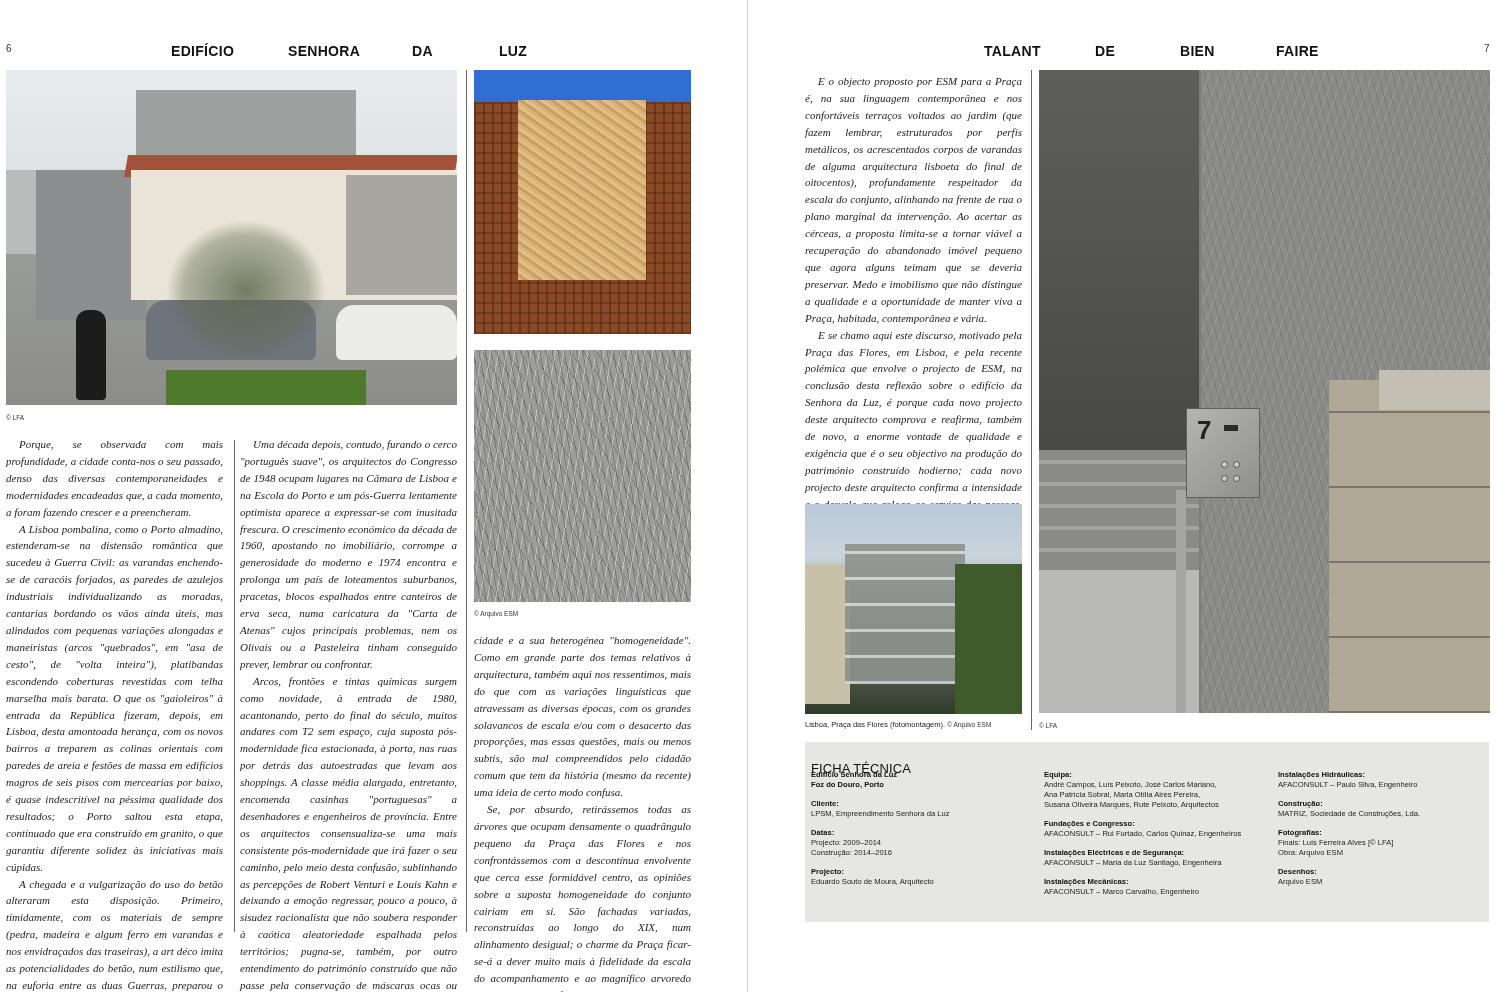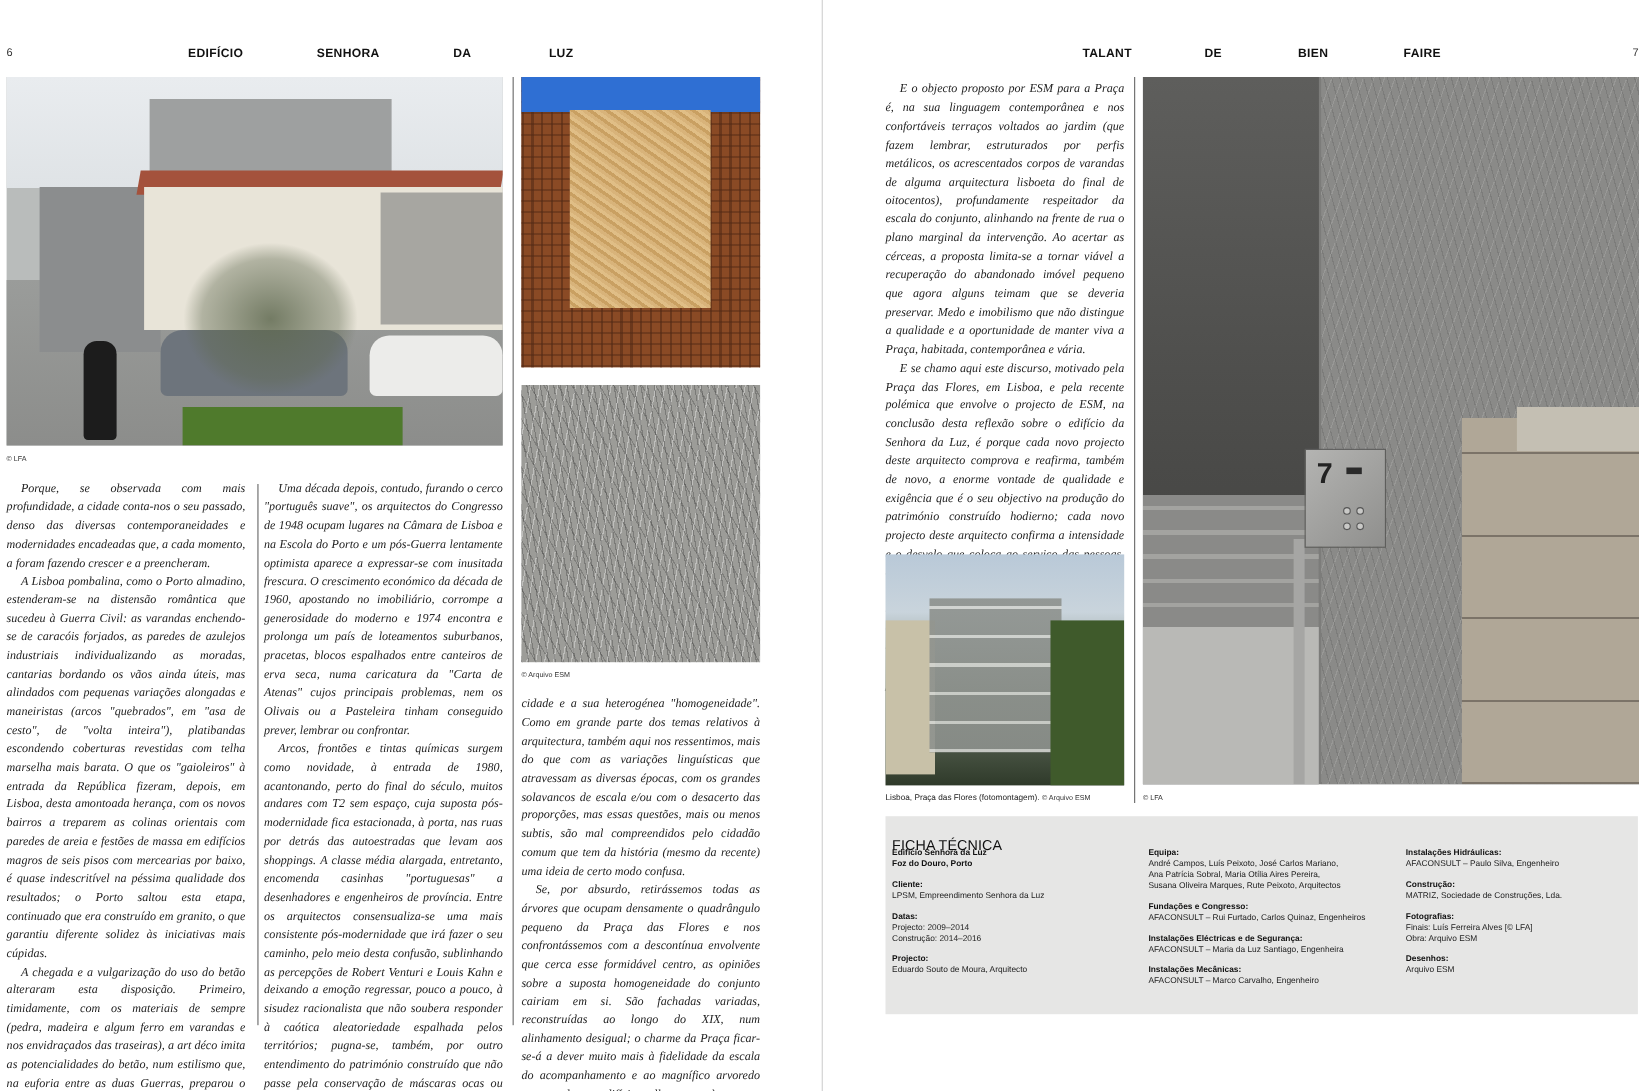--- a/index.html
+++ b/index.html
@@ -1,18 +1,18 @@
 <!DOCTYPE html>
 <html><head>
 <meta charset="utf-8">
 <style>
   html, body { margin:0; padding:0; background:#fff; }
   body { width:1497px; height:992px; position:relative; overflow:hidden; font-family:"Liberation Serif", serif; color:#222; }
   .abs { position:absolute; }
-  .runhead { top:43px; font-family:"Liberation Sans", sans-serif; font-weight:bold; font-size:11px; letter-spacing:0.3px; color:#111; }
+  .runhead { top:43px; font-family:"Liberation Sans", sans-serif; font-weight:bold; font-size:14px; letter-spacing:0.3px; color:#111; }
   .pagenum { top:43px; font-family:"Liberation Sans", sans-serif; font-size:10px; color:#333; }
   .spine { left:747px; top:0; width:1px; height:992px; background:#cfcfcf; }
   .colrule { width:1px; background:#666; }
   .credit { font-family:"Liberation Sans", sans-serif; font-size:6.5px; color:#333; }
   .caption { font-family:"Liberation Sans", sans-serif; font-size:7.5px; color:#222; }
   .col { font-size:11px; line-height:16.9px; text-align:justify; hyphens:auto;font-style:italic; }
   .col p { margin:0; text-indent:13px; }
   .col p.cont { text-indent:0; }
   .bullet { display:inline-block; width:6px; height:6px; border-radius:50%; background:#111; margin-left:3px; vertical-align:middle; }
 

